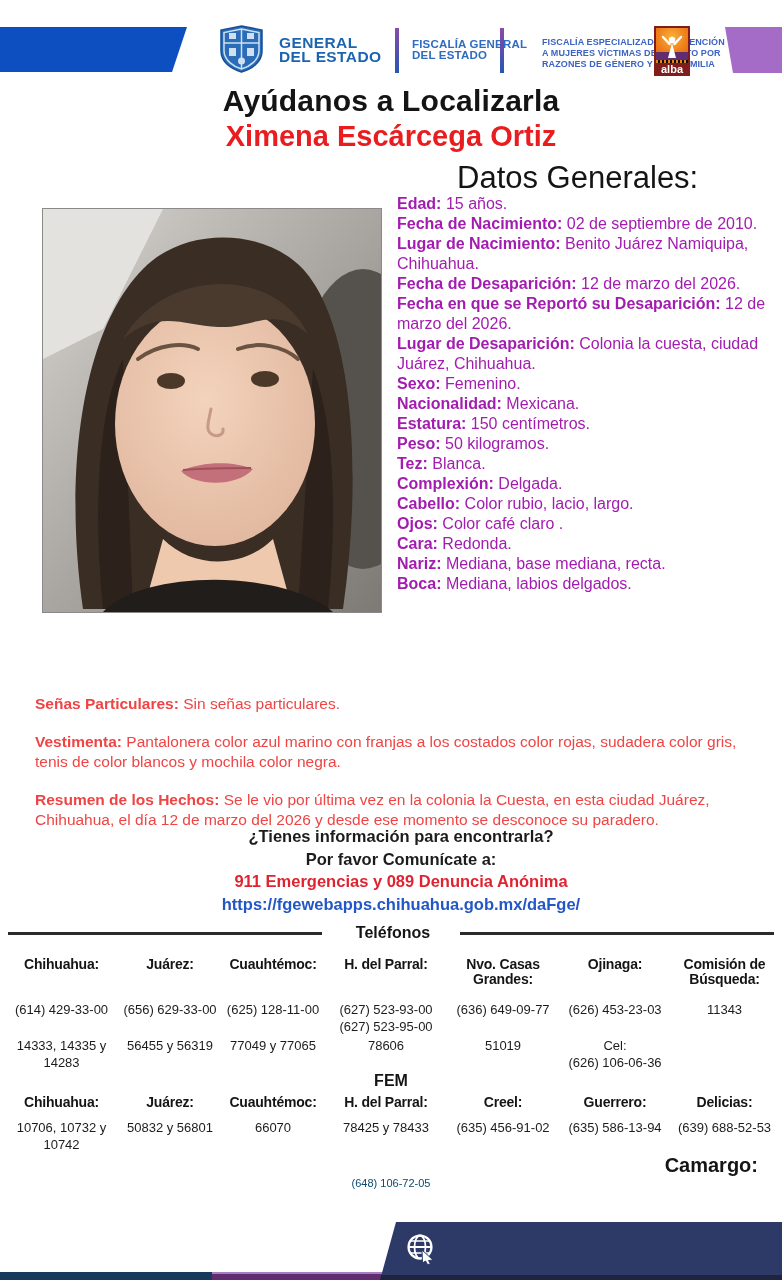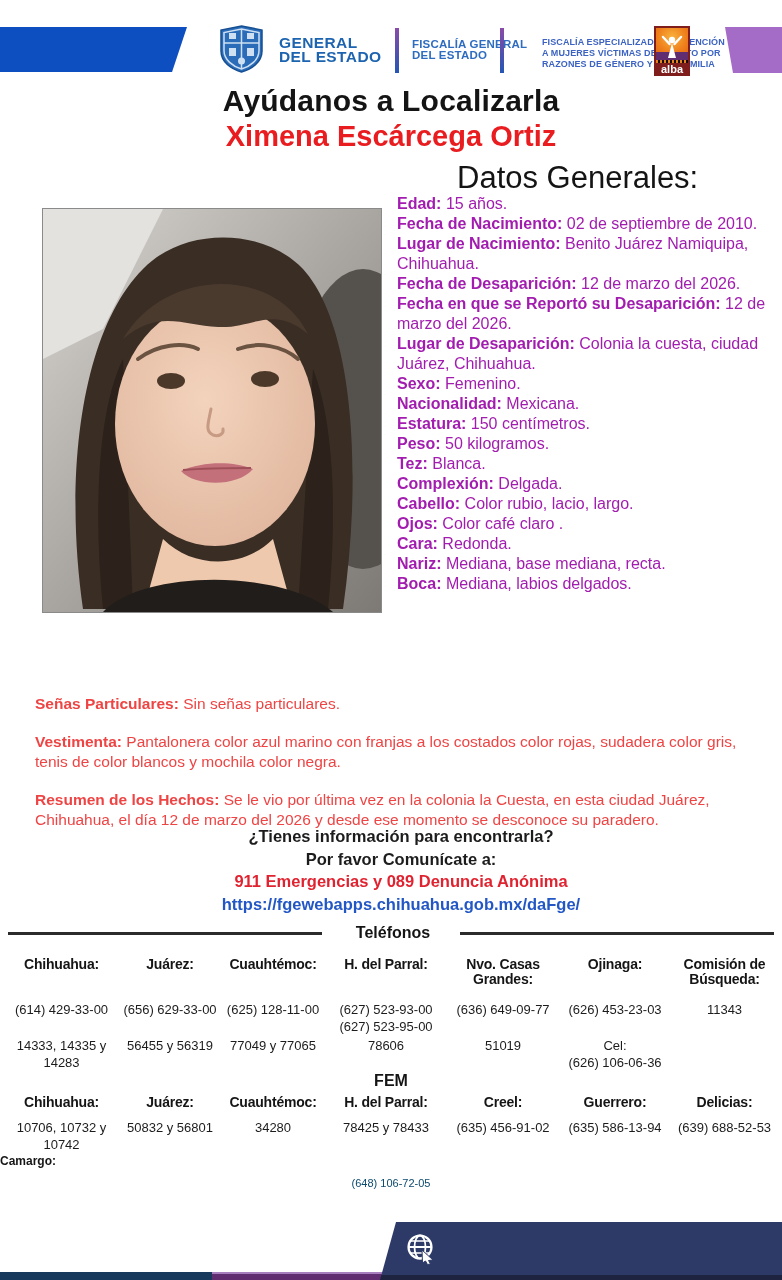--- a/index.html
+++ b/index.html
@@ -60,22 +60,22 @@
   .tgrid{position:absolute;left:5px;width:772px;display:grid;grid-auto-flow:column;}
   .tel-grid{top:957px;grid-template-columns:113px 104px 102px 124px 110px 114px 105px;
     grid-template-rows:44px 36px auto;}
   .fem-grid{top:1095px;grid-template-columns:113px 104px 102px 124px 110px 114px 105px;
     grid-template-rows:24px auto;}
   .tcol{display:contents;}
   .th{font-size:14px;font-weight:bold;text-align:center;letter-spacing:-0.2px;color:#151515;line-height:15px;}
   .tv{font-size:13px;text-align:center;color:#1c1c1c;line-height:17px;white-space:pre-line;}
   .fem-heading{position:absolute;left:0;top:1072px;width:782px;text-align:center;
     font-size:16px;font-weight:bold;color:#141414;}
-  .camargo-label{position:absolute;left:0;top:1154px;width:758px;text-align:left;
-    font-size:12px;font-weight:bold;color:#151515;}
+  .camargo-label{position:absolute;left:0;top:1154px;width:758px;text-align:right;
+    font-size:20px;font-weight:bold;color:#151515;}
   .camargo-phone{position:absolute;left:0;top:1177px;width:782px;text-align:center;
     font-size:11px;color:#0c4a6e;}
 
   
   .strip-navy{position:absolute;left:0;top:1272px;width:212px;height:8px;background:#16395c;}
   .strip-purple{position:absolute;left:212px;top:1272px;width:172px;height:8px;
     background:#5f2d70;border-top:2px solid #a87fbe;box-sizing:border-box;}
   .footer-shape{position:absolute;left:380px;top:1222px;width:402px;height:58px;background:#2d3a68;
     clip-path:polygon(16px 0,100% 0,100% 100%,0 100%);display:flex;align-items:center;}
   .footer-shape::after{content:"";position:absolute;left:0;bottom:0;width:100%;height:5px;background:#1e2440;}
@@ -261,21 +261,21 @@
       <div class="tcol">
       <div class="th">Chihuahua:</div>
       <div class="tv">10706, 10732 y 10742</div>
     </div>
       <div class="tcol">
       <div class="th">Juárez:</div>
       <div class="tv">50832 y 56801</div>
     </div>
       <div class="tcol">
       <div class="th">Cuauhtémoc:</div>
-      <div class="tv">34280</div>
+      <div class="tv">66070</div>
     </div>
       <div class="tcol">
       <div class="th">H. del Parral:</div>
       <div class="tv">78425 y 78433</div>
     </div>
       <div class="tcol">
       <div class="th">Creel:</div>
       <div class="tv">(635) 456-91-02</div>
     </div>
       <div class="tcol">

